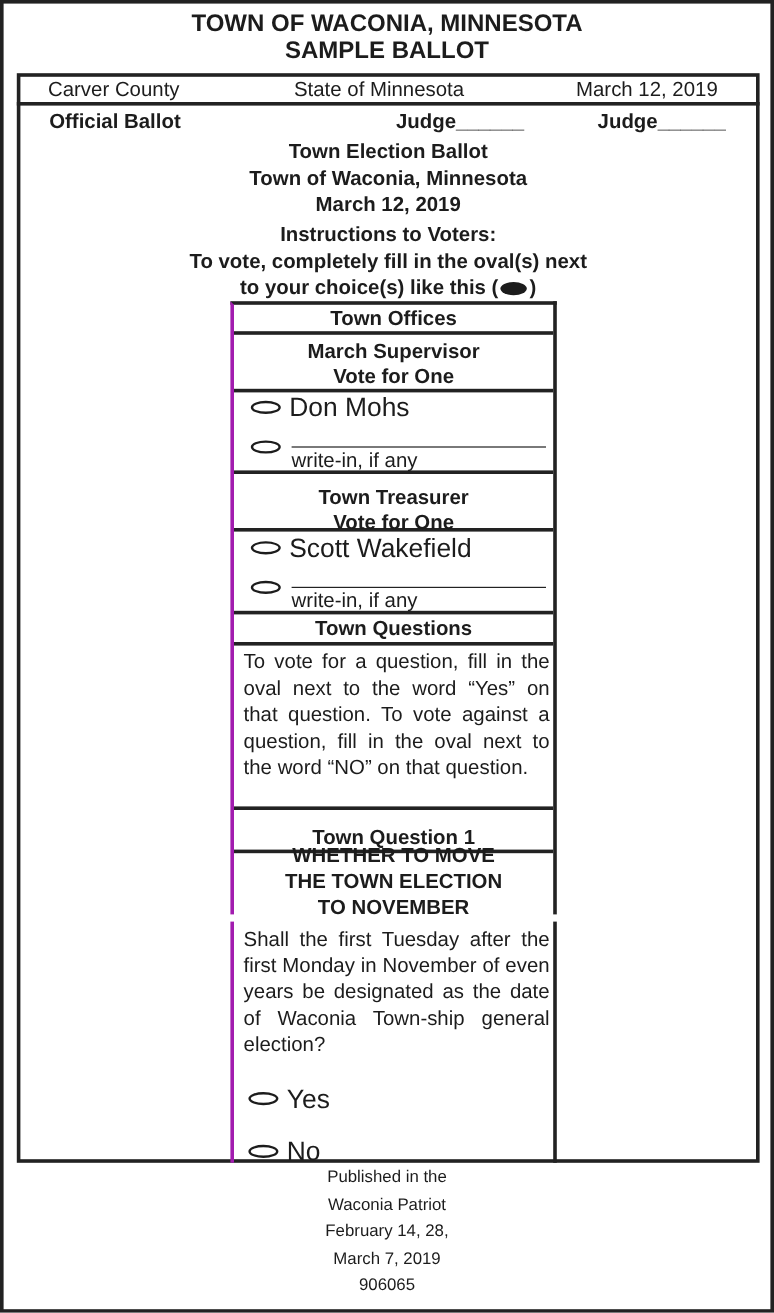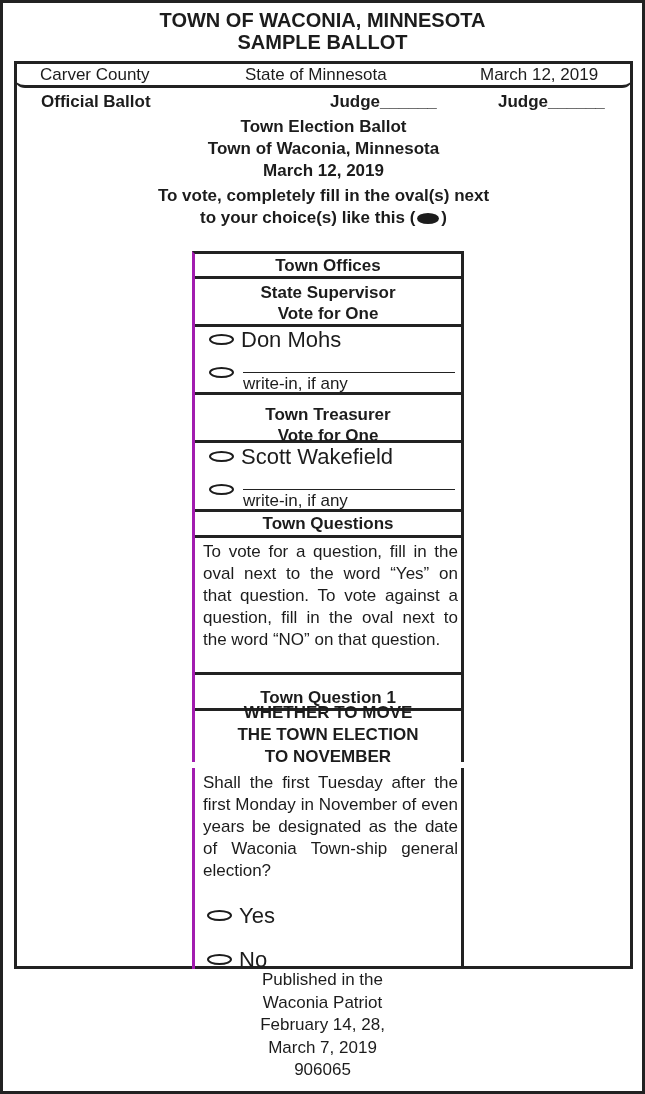--- a/index.html
+++ b/index.html
@@ -18,21 +18,21 @@
       position: absolute; left: 0; top: 9px; width: 645px;
       text-align: center; font-weight: bold; font-size: 20px; line-height: 22px;
     }
     .outer-box {
       position: absolute; left: 14px; top: 61px; width: 619px; height: 908px;
       border: 3px solid #222;
     }
     .county-row {
       position: absolute; left: 14px; top: 61px; width: 619px; height: 27px;
       border-bottom: 3px solid #222;
-      font-size: 17px; line-height: 24px; border-radius: 11px;
+      font-size: 17px; line-height: 24px;
     }
     .county-row span { position: absolute; top: 2px; }
     .official-row { position: absolute; left: 14px; top: 91px; width: 619px; height: 22px; font-size: 17px; font-weight: bold; }
     .official-row span { position: absolute; top: 1px; }
     .centered {
       position: absolute; left: 14px; width: 619px; text-align: center;
       font-weight: bold; font-size: 17px; line-height: 22px;
     }
     .mark-oval {
       display: inline-block; width: 22px; height: 11px; border-radius: 50%;
@@ -47,21 +47,21 @@
     .choice { position: absolute; left: 14px; font-size: 22px; line-height: 20px; }
     .oval {
       display: inline-block; width: 25px; height: 11px; border: 2.5px solid #1c1c1c;
       border-radius: 50%; vertical-align: middle; margin-right: 7px; position: relative; top: -2px;
     }
     .writein { position: absolute; left: 14px; font-size: 17px; }
     .writein .line { position: absolute; left: 34px; top: 8px; width: 212px; border-top: 1.5px solid #222; }
     .writein .lbl { position: absolute; left: 34px; top: 10px; white-space: nowrap; }
     .justify { position: absolute; left: 8px; width: 255px; font-size: 17px; line-height: 22px; text-align: justify; text-align-last: left; }
     .gap-mask { position: absolute; background: #fff; width: 5px; height: 6px; }
-    .footer { position: absolute; left: 0; top: 969px; width: 645px; text-align: center; font-size: 17px; line-height: 22.5px; }
+    .footer { position: absolute; left: 0; top: 969px; width: 645px; text-align: center; font-size: 14px; line-height: 22.5px; }
   </style>
 </head>
 <body>
 
 <div class="frame"></div>
 
 <div class="title">
   <div>TOWN OF WACONIA, MINNESOTA</div>
   <div>SAMPLE BALLOT</div>
 </div>
@@ -80,30 +80,31 @@
   <span style="left:484px">Judge______</span>
 </div>
 
 <div class="centered" style="top:116px">
   <div>Town Election Ballot</div>
   <div>Town of Waconia, Minnesota</div>
   <div>March 12, 2019</div>
 </div>
 
 <div class="centered" style="top:185px">
+  <div>Instructions to Voters:</div>
   <div>To vote, completely fill in the oval(s) next</div>
   <div><span>to your choice(s) like this (</span><span class="mark-oval"></span><span>)</span></div>
 </div>
 
 <div class="column">
 
   <div class="cell hdr" style="top:0; height:25px; line-height:23px;">Town Offices</div>
 
   <div class="cell hdr" style="top:25px; height:48px; padding-top:3px; line-height:21px;">
-    <div>State Supervisor</div>
+    <div>March Supervisor</div>
     <div>Vote for One</div>
   </div>
   <div class="choice" style="top:76px">
     <span class="oval"></span><span>Don Mohs</span>
   </div>
   <div class="writein" style="top:110px">
     <span class="oval"></span>
     <span class="line"></span>
     <span class="lbl">write-in, if any</span>
   </div>

